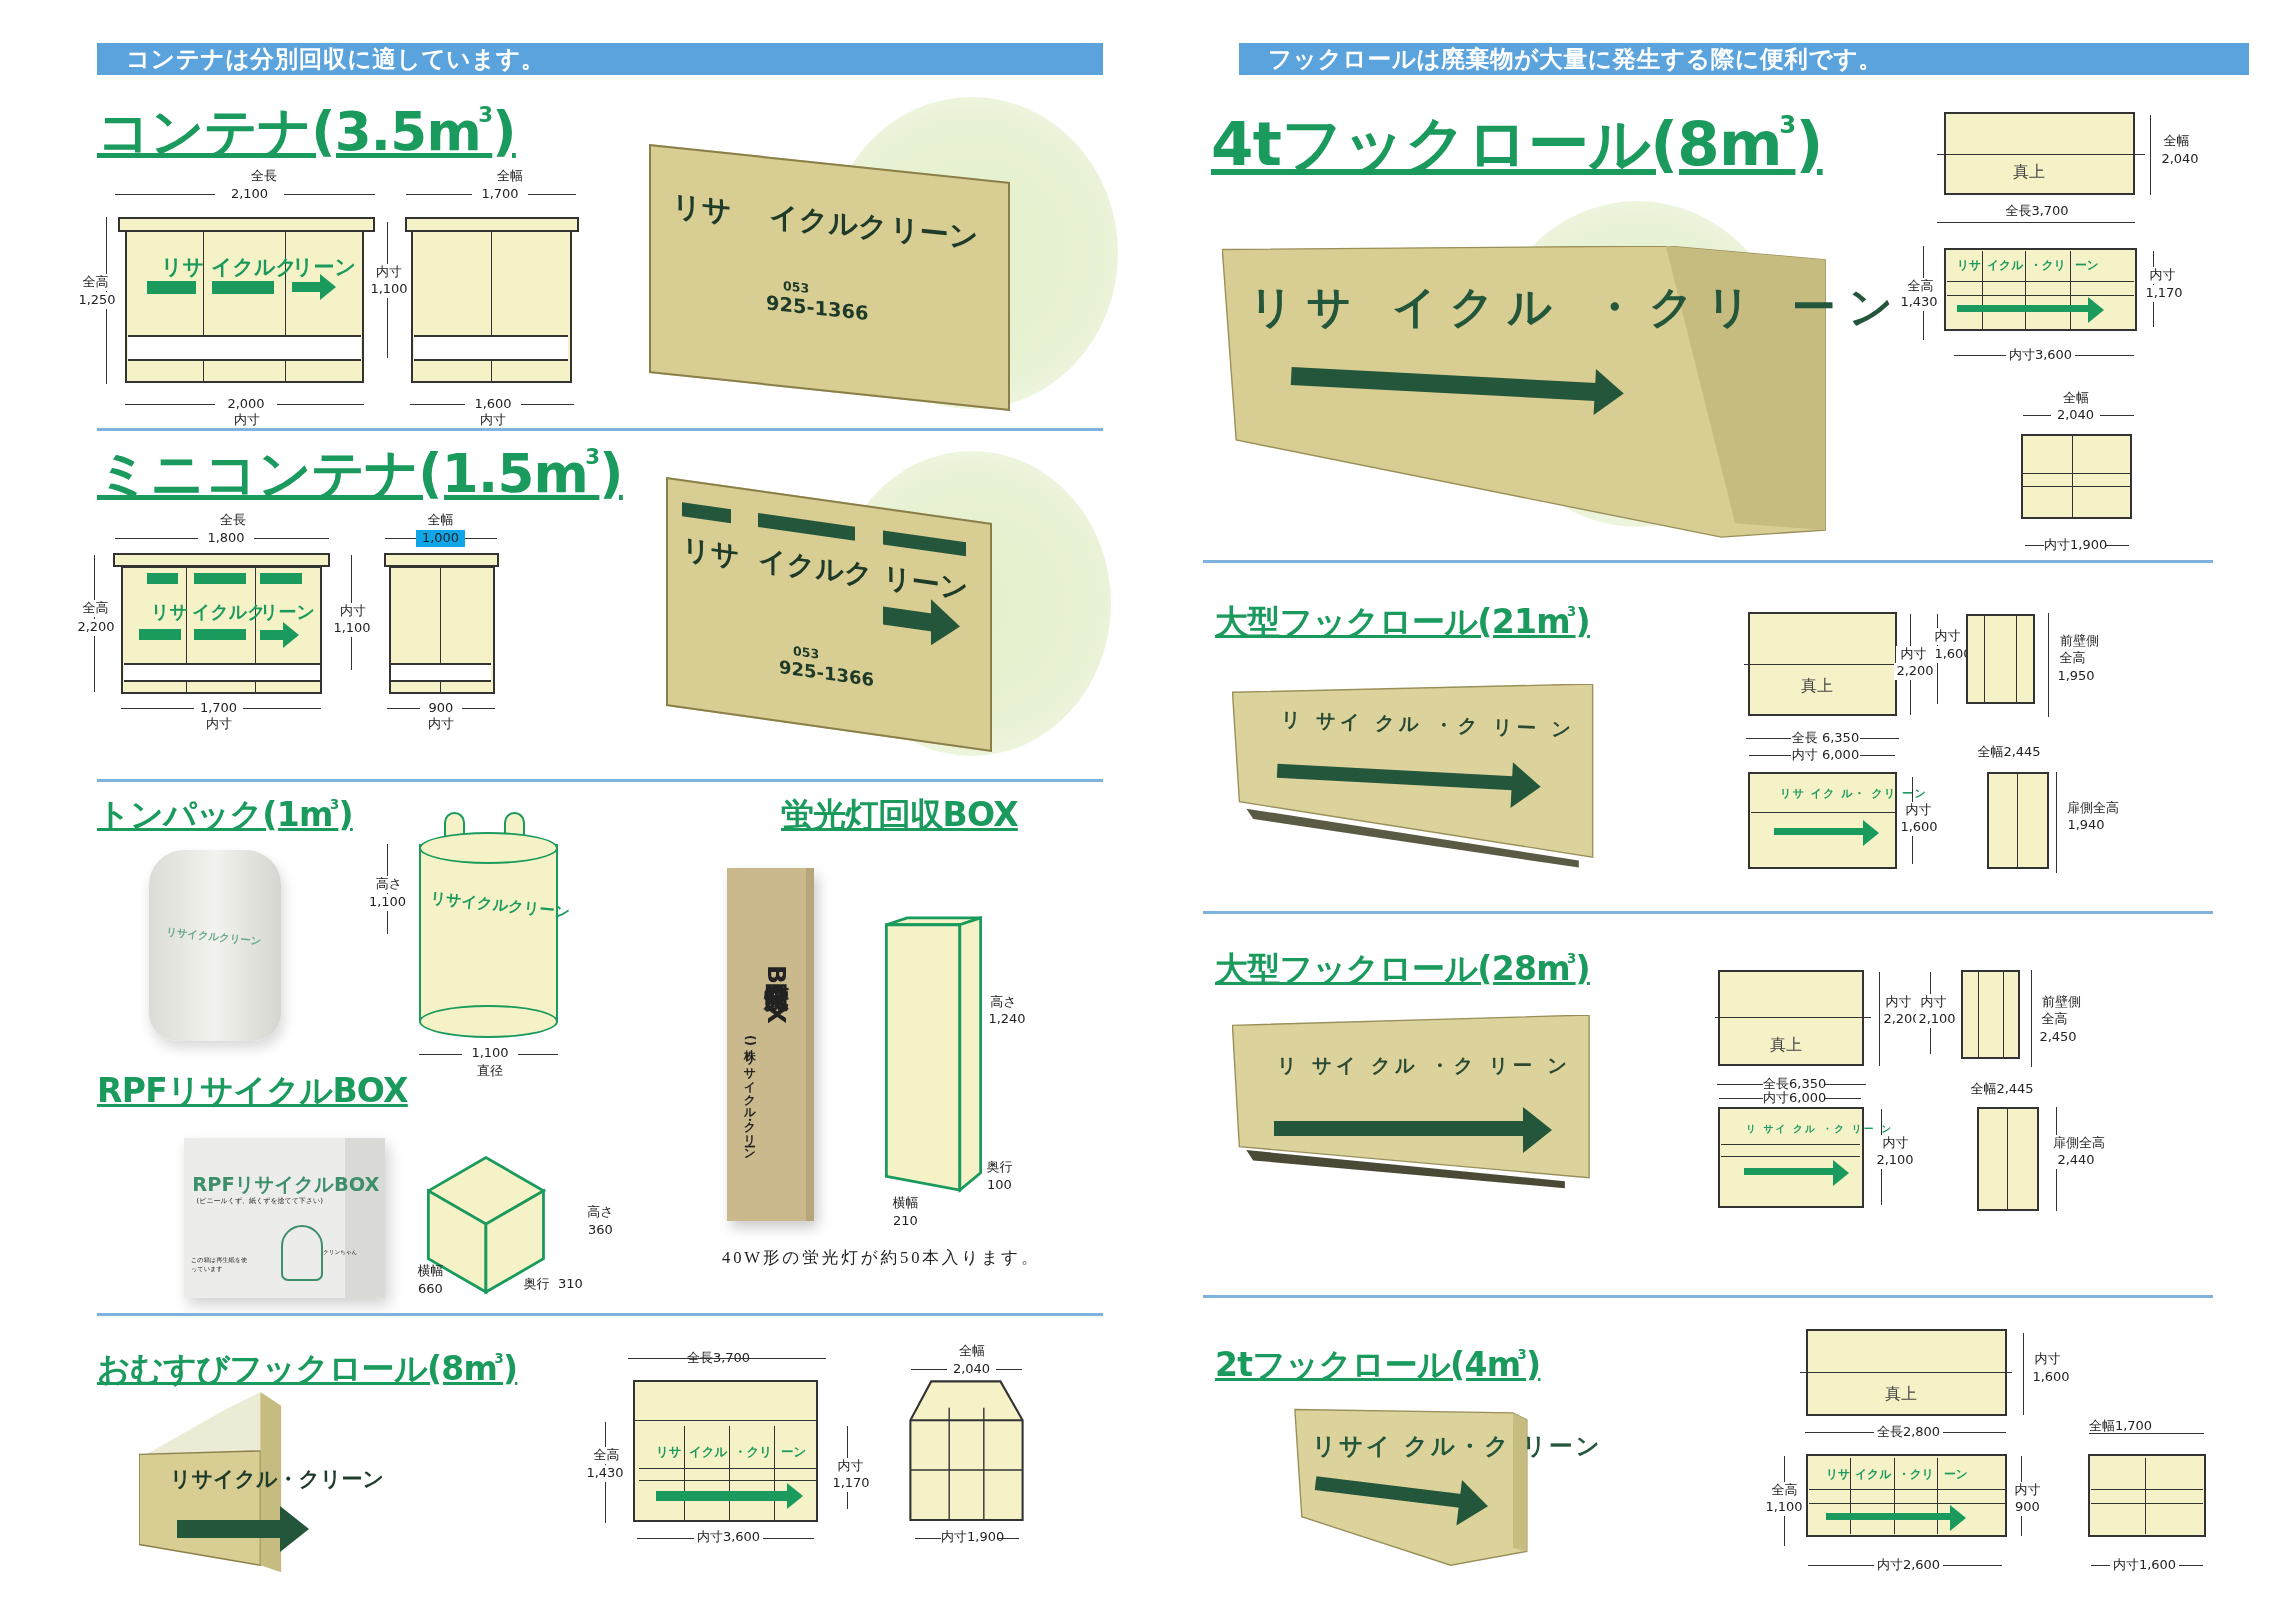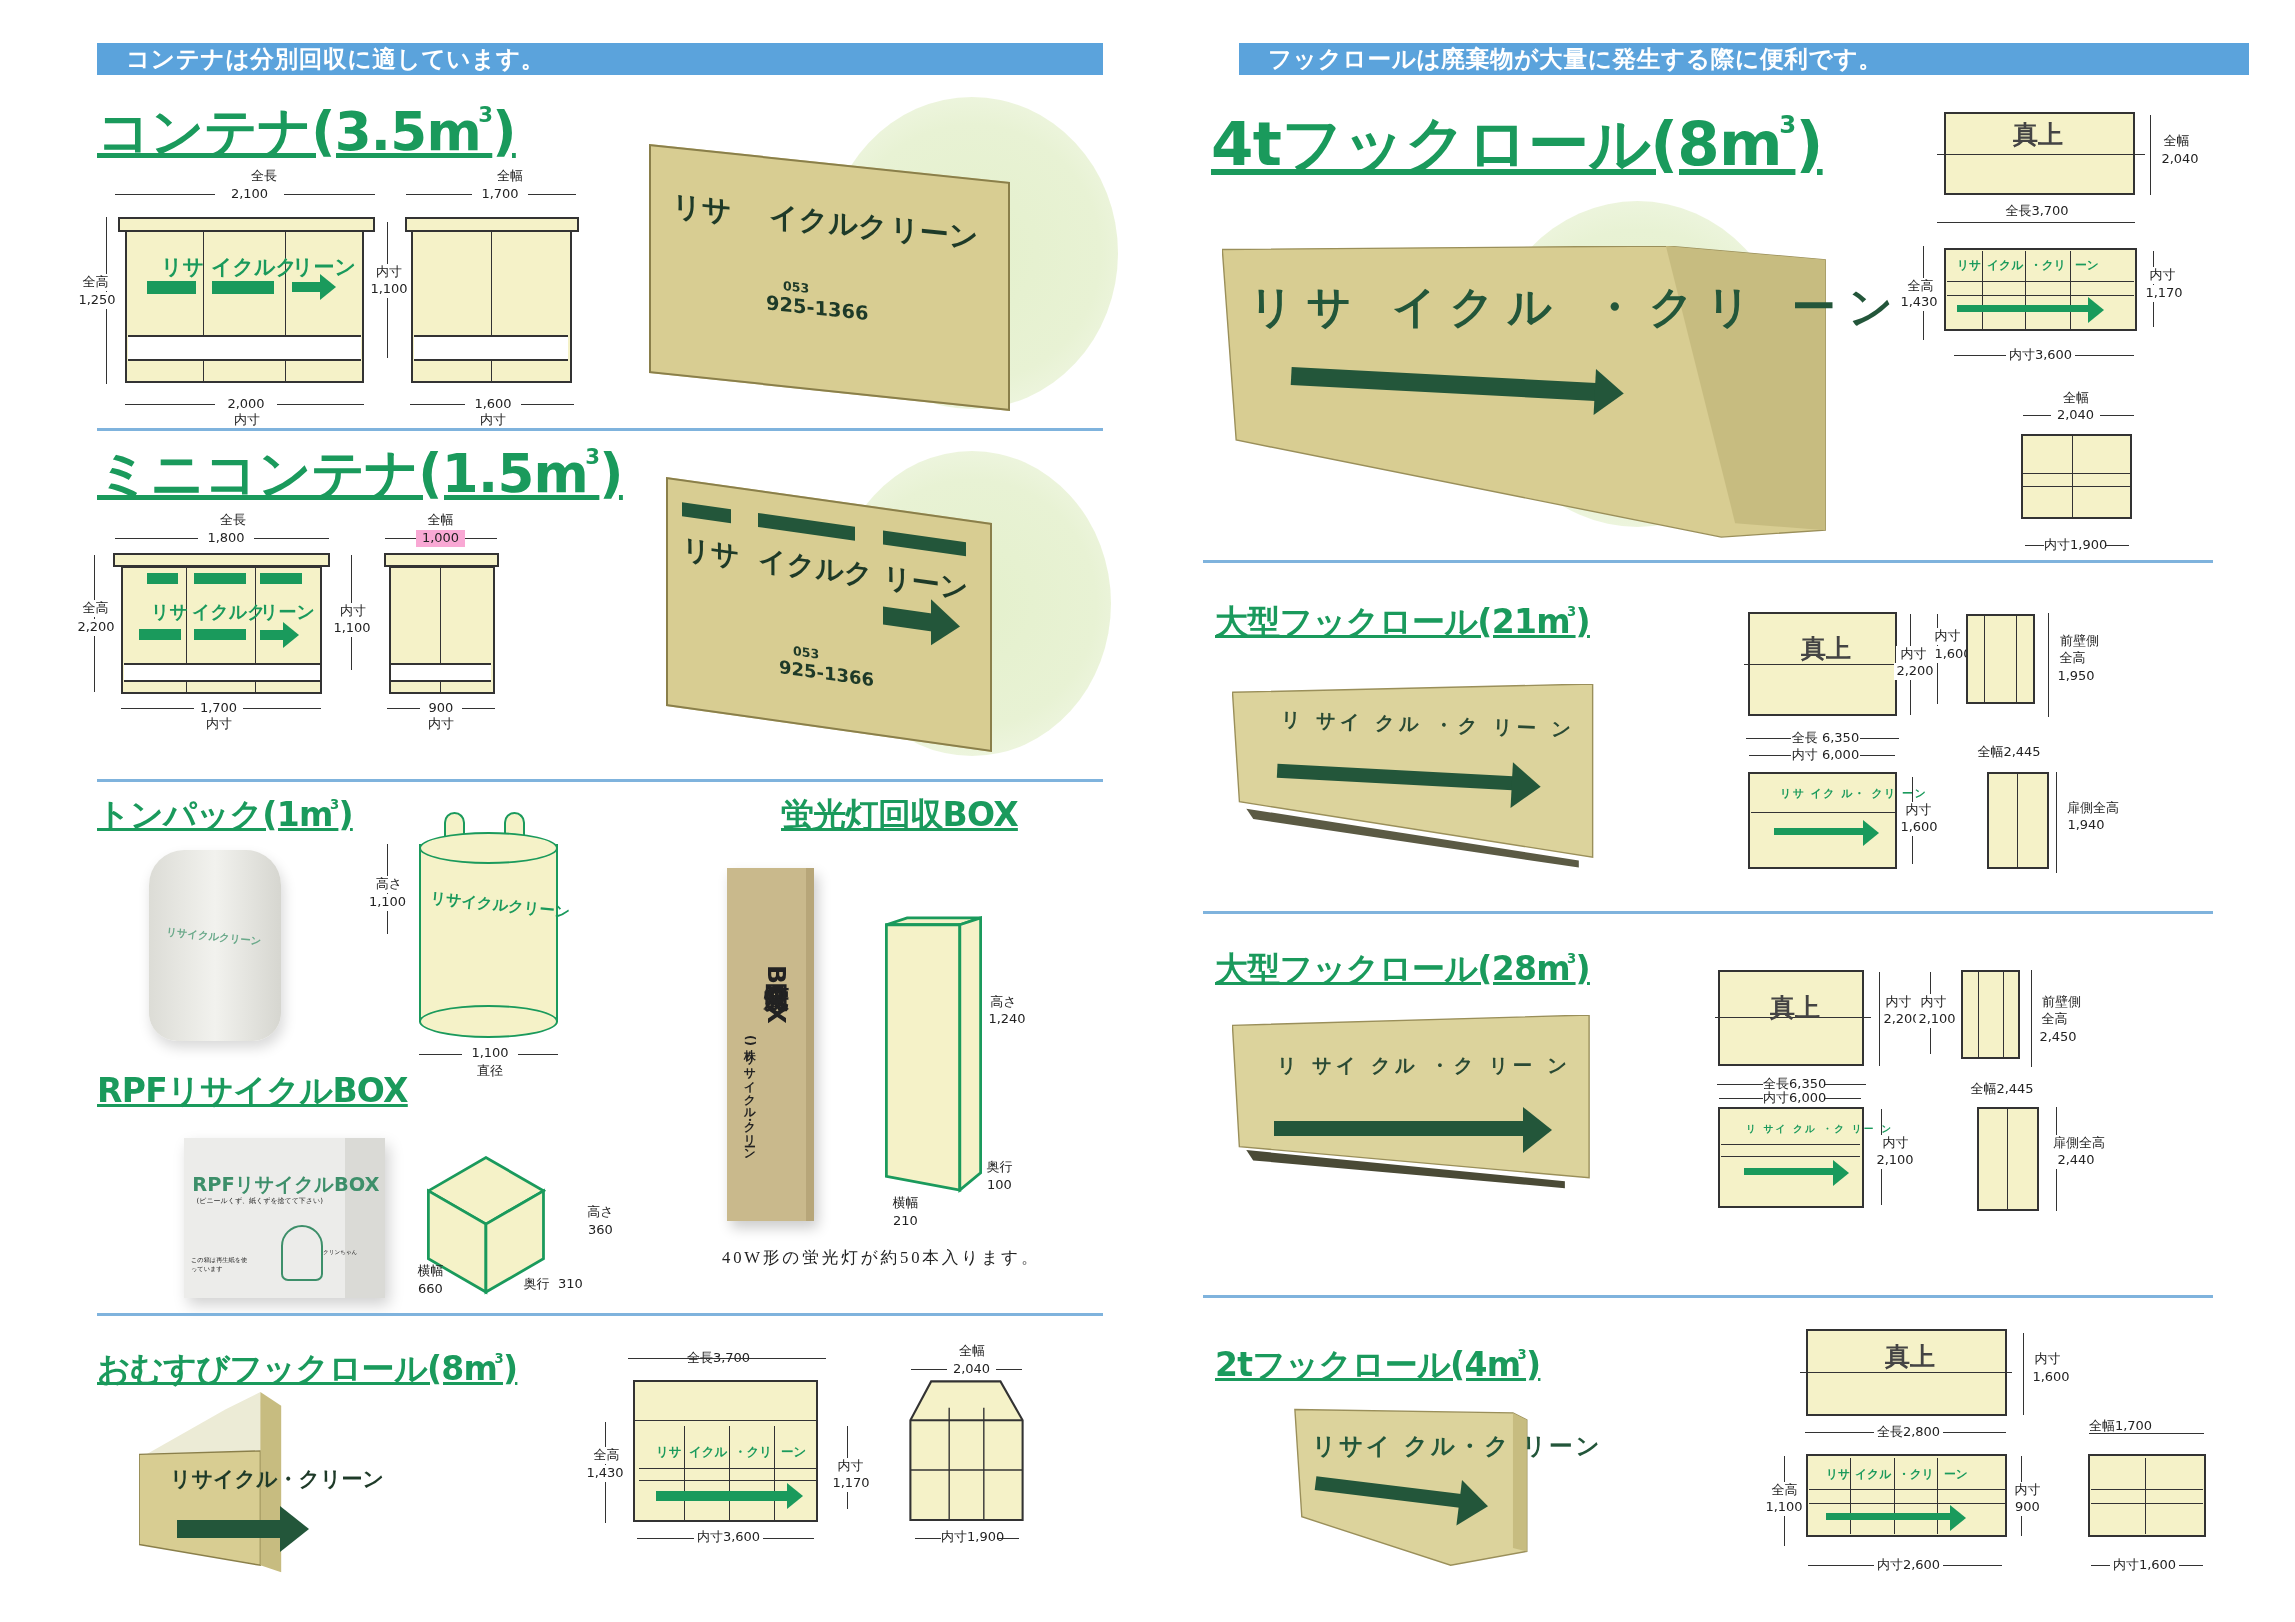--- a/index.html
+++ b/index.html
@@ -20,21 +20,21 @@
   .photo { position: absolute; background: #d8cd92; border: 2.1px solid #8a7f4a; }
   .circle { position: absolute; border-radius: 50%; background: radial-gradient(circle, #e4f0cc 0%, #e8f2d4 60%, #f6faef 100%); }
   .green-t { color: #1a9a5c; font-weight: bold; }
   .dark-t { color: #1e3a28; font-weight: bold; }
   .arrow { position: absolute; height: 9.7px; background: #1a9a5c; }
   .arrow::after { content: ""; position: absolute; right: -15.3px; top: -8.3px; border-left: 16.7px solid #1a9a5c;
                   border-top: 13px solid transparent; border-bottom: 13px solid transparent; }
   .darrow { position: absolute; height: 18px; background: #23563a; }
   .darrow::after { content: ""; position: absolute; right: -28px; top: -14px; border-left: 29px solid #23563a;
                    border-top: 23px solid transparent; border-bottom: 23px solid transparent; }
-  .topv { font-size: 25px; font-weight: bold; color: #444; position: absolute; }
+  .topv { font-size: 16px; font-weight: normal; color: #444; position: absolute; margin-top: 44px; }
   .note { position: absolute; font-size: 16.7px; letter-spacing: 2.8px; }
   .vtext { writing-mode: vertical-rl; font-weight: bold; color: #222; position: absolute; }
 </style>
 </head>
 <body>
 
 <div class="hdr" style="left:97px; top:43px; width:1006px;"><span>コンテナは分別回収に適しています。</span></div>
 
 <div class="ttl big" style="left:97px; top:97px;"><span>コンテナ(3.5m</span><sup>3</sup><span>)</span></div>
 
@@ -112,21 +112,21 @@
   <div class="dim" style="left:78px; top:600px; width:35px; background:#fff;">全高</div>
   <div class="dim" style="left:75px; top:619px; width:42px; background:#fff;">2,200</div>
   <div class="hline" style="left:121px; top:708px; width:200px;"></div>
   <div class="dim" style="left:194px; top:700px; width:49px; background:#fff;">1,700</div>
   <div class="dim" style="left:198px; top:716px; width:42px;">内寸</div>
 </div>
 
 <div>
   <div class="dim" style="left:416px; top:512px; width:49px;">全幅</div>
   <div class="hline" style="left:385px; top:538px; width:112px;"></div>
-  <div class="dim" style="left:416px; top:530px; width:49px; background:#f9a8d4;">1,000</div>
+  <div class="dim" style="left:416px; top:530px; width:49px; background:#0ea5e9;">1,000</div>
   <div class="dg" style="left:384px; top:553px; width:115px; height:14px;"></div>
   <div class="dg" style="left:389px; top:566px; width:106px; height:128px;"></div>
   <div class="vline" style="left:440px; top:566px; height:128px;"></div>
   <div class="abs" style="left:391px; top:663px; width:100px; height:19.4px; background:#fff; border-top:2.1px solid #333; border-bottom:2.1px solid #333;"></div>
   <div class="vline" style="left:351px; top:555px; height:115px;"></div>
   <div class="dim" style="left:332px; top:603px; width:42px; background:#fff;">内寸</div>
   <div class="dim" style="left:330px; top:620px; width:44px; background:#fff;">1,100</div>
   <div class="hline" style="left:387px; top:708px; width:108px;"></div>
   <div class="dim" style="left:420px; top:700px; width:42px; background:#fff;">900</div>
   <div class="dim" style="left:420px; top:716px; width:42px;">内寸</div>

